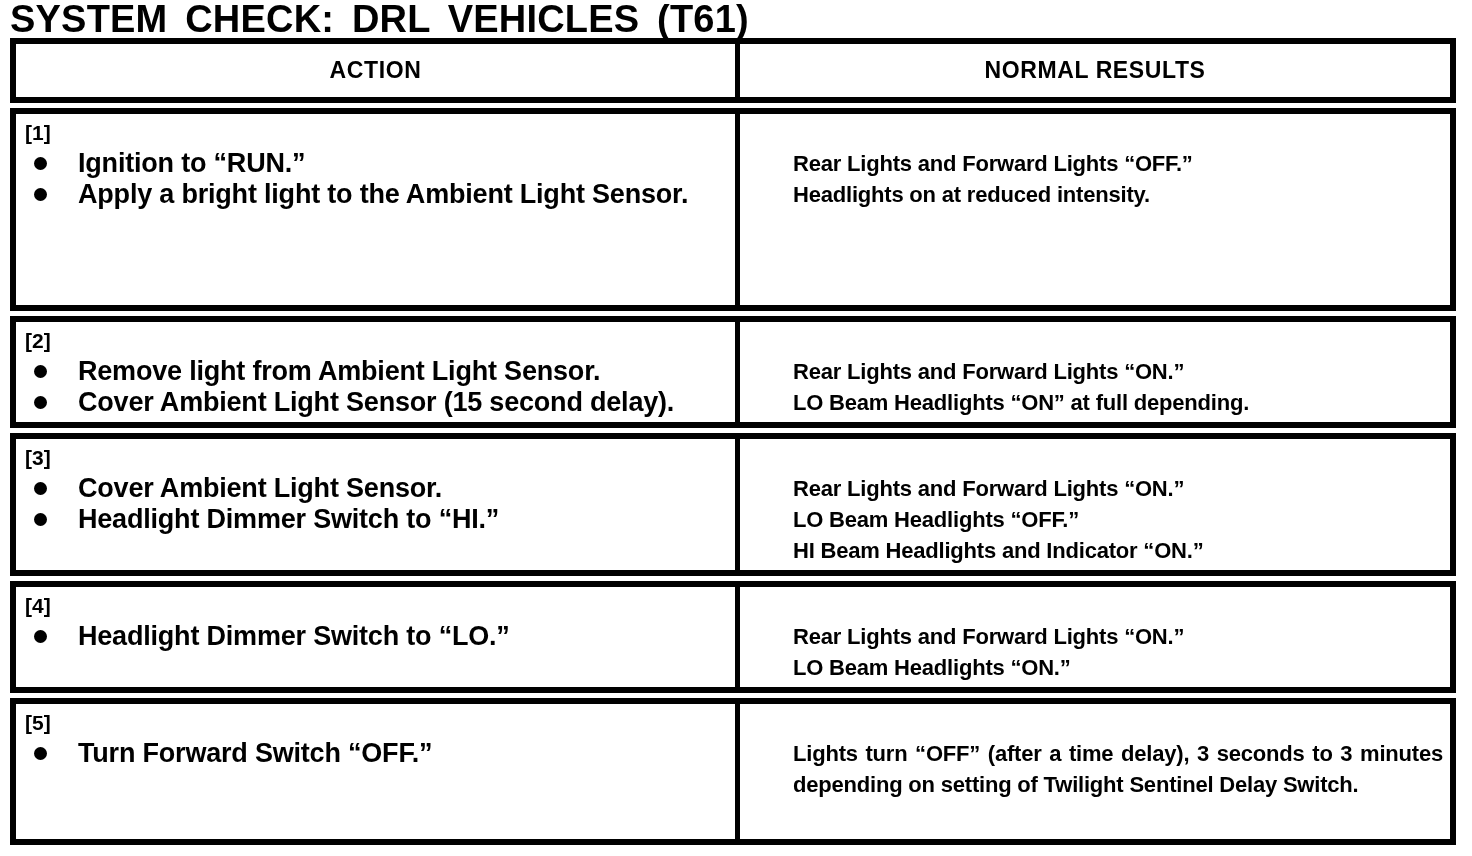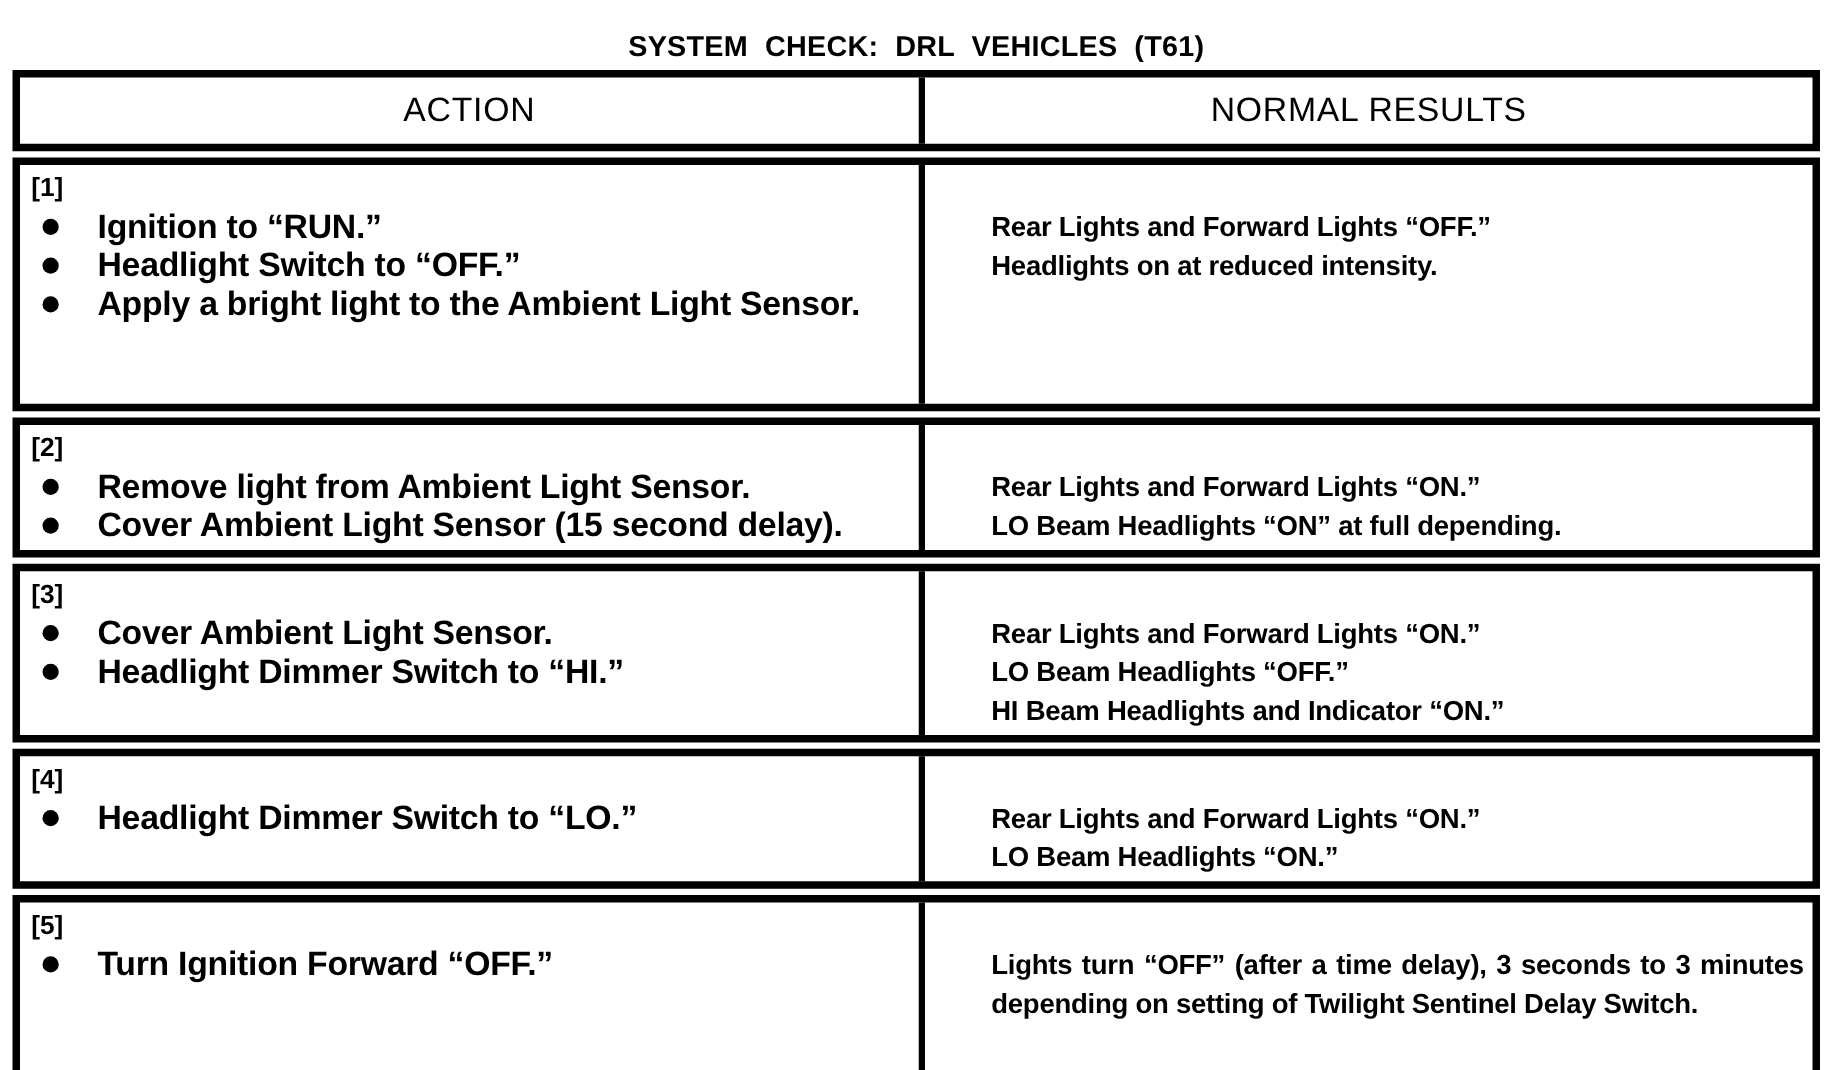--- a/index.html
+++ b/index.html
@@ -11,24 +11,24 @@
     overflow: hidden;
     font-family: "Liberation Sans", sans-serif;
     color: #000;
   }
   .page {
     width: 1446px;
     margin-left: 10px;
   }
   .doc-title {
     margin: 0;
-    padding-top: 20px;
+    padding-top: 2px;
     height: 36px;
-    text-align: center;
-    font-size: 23px;
+    text-align: left;
+    font-size: 38px;
     font-weight: 700;
     letter-spacing: 0.2px;
     word-spacing: 7px;
     line-height: 34px;
   }
   .box {
     box-sizing: border-box;
     border: 6px solid #000;
     background: #fff;
     display: flex;
@@ -38,22 +38,22 @@
   .cell { box-sizing: border-box; }
   .cell.left {
     flex: 0 0 724px;
     border-right: 5px solid #000;
   }
   .cell.right { flex: 1 1 auto; }
   .header-box .cell {
     display: flex;
     align-items: center;
     justify-content: center;
-    font-size: 27px;
-    font-weight: 400;
+    font-size: 23px;
+    font-weight: 700;
     letter-spacing: 0.6px;
   }
   #rows .row-box:nth-of-type(1) { min-height: 203px; }
   #rows .row-box:nth-of-type(2) { min-height: 110px; }
   #rows .row-box:nth-of-type(3) { min-height: 138px; }
   #rows .row-box:nth-of-type(4) { min-height: 110px; }
   #rows .row-box:nth-of-type(5) { min-height: 147px; }
   .row-box .cell.left { padding: 4px 8px 4px 9px; }
   .row-box .cell.right { padding: 34px 7px 4px 8px; }
   .step {
@@ -113,24 +113,20 @@
   <section class="box row-box">
     <div class="cell left">
       <div class="step">[1]</div>
       <ul class="actions">
             <li>
               <span class="bullet"></span>
               <span class="txt">Ignition to “RUN.”</span>
             </li>
             <li>
               <span class="bullet"></span>
-              <span class="txt">Headlight Switch to “OFF.”</span>
-            </li>
-            <li>
-              <span class="bullet"></span>
               <span class="txt">Apply a bright light to the Ambient Light Sensor.</span>
             </li>
           </ul>
     </div>
     <div class="cell right results">
           <div class="result-line">Rear Lights and Forward Lights “OFF.”</div>
           <div class="result-line">Headlights on at reduced intensity.</div>
         </div>
   </section>
 
@@ -190,21 +186,21 @@
           <div class="result-line">LO Beam Headlights “ON.”</div>
         </div>
   </section>
 
   <section class="box row-box">
     <div class="cell left">
       <div class="step">[5]</div>
       <ul class="actions">
             <li>
               <span class="bullet"></span>
-              <span class="txt">Turn Ignition Forward “OFF.”</span>
+              <span class="txt">Turn Forward Switch “OFF.”</span>
             </li>
           </ul>
     </div>
     <div class="cell right results">
           <div class="result-line">Lights turn “OFF” (after a time delay), 3 seconds to 3 minutes depending on setting of Twilight Sentinel Delay Switch.</div>
         </div>
   </section>
 </div>
 
 </div>

